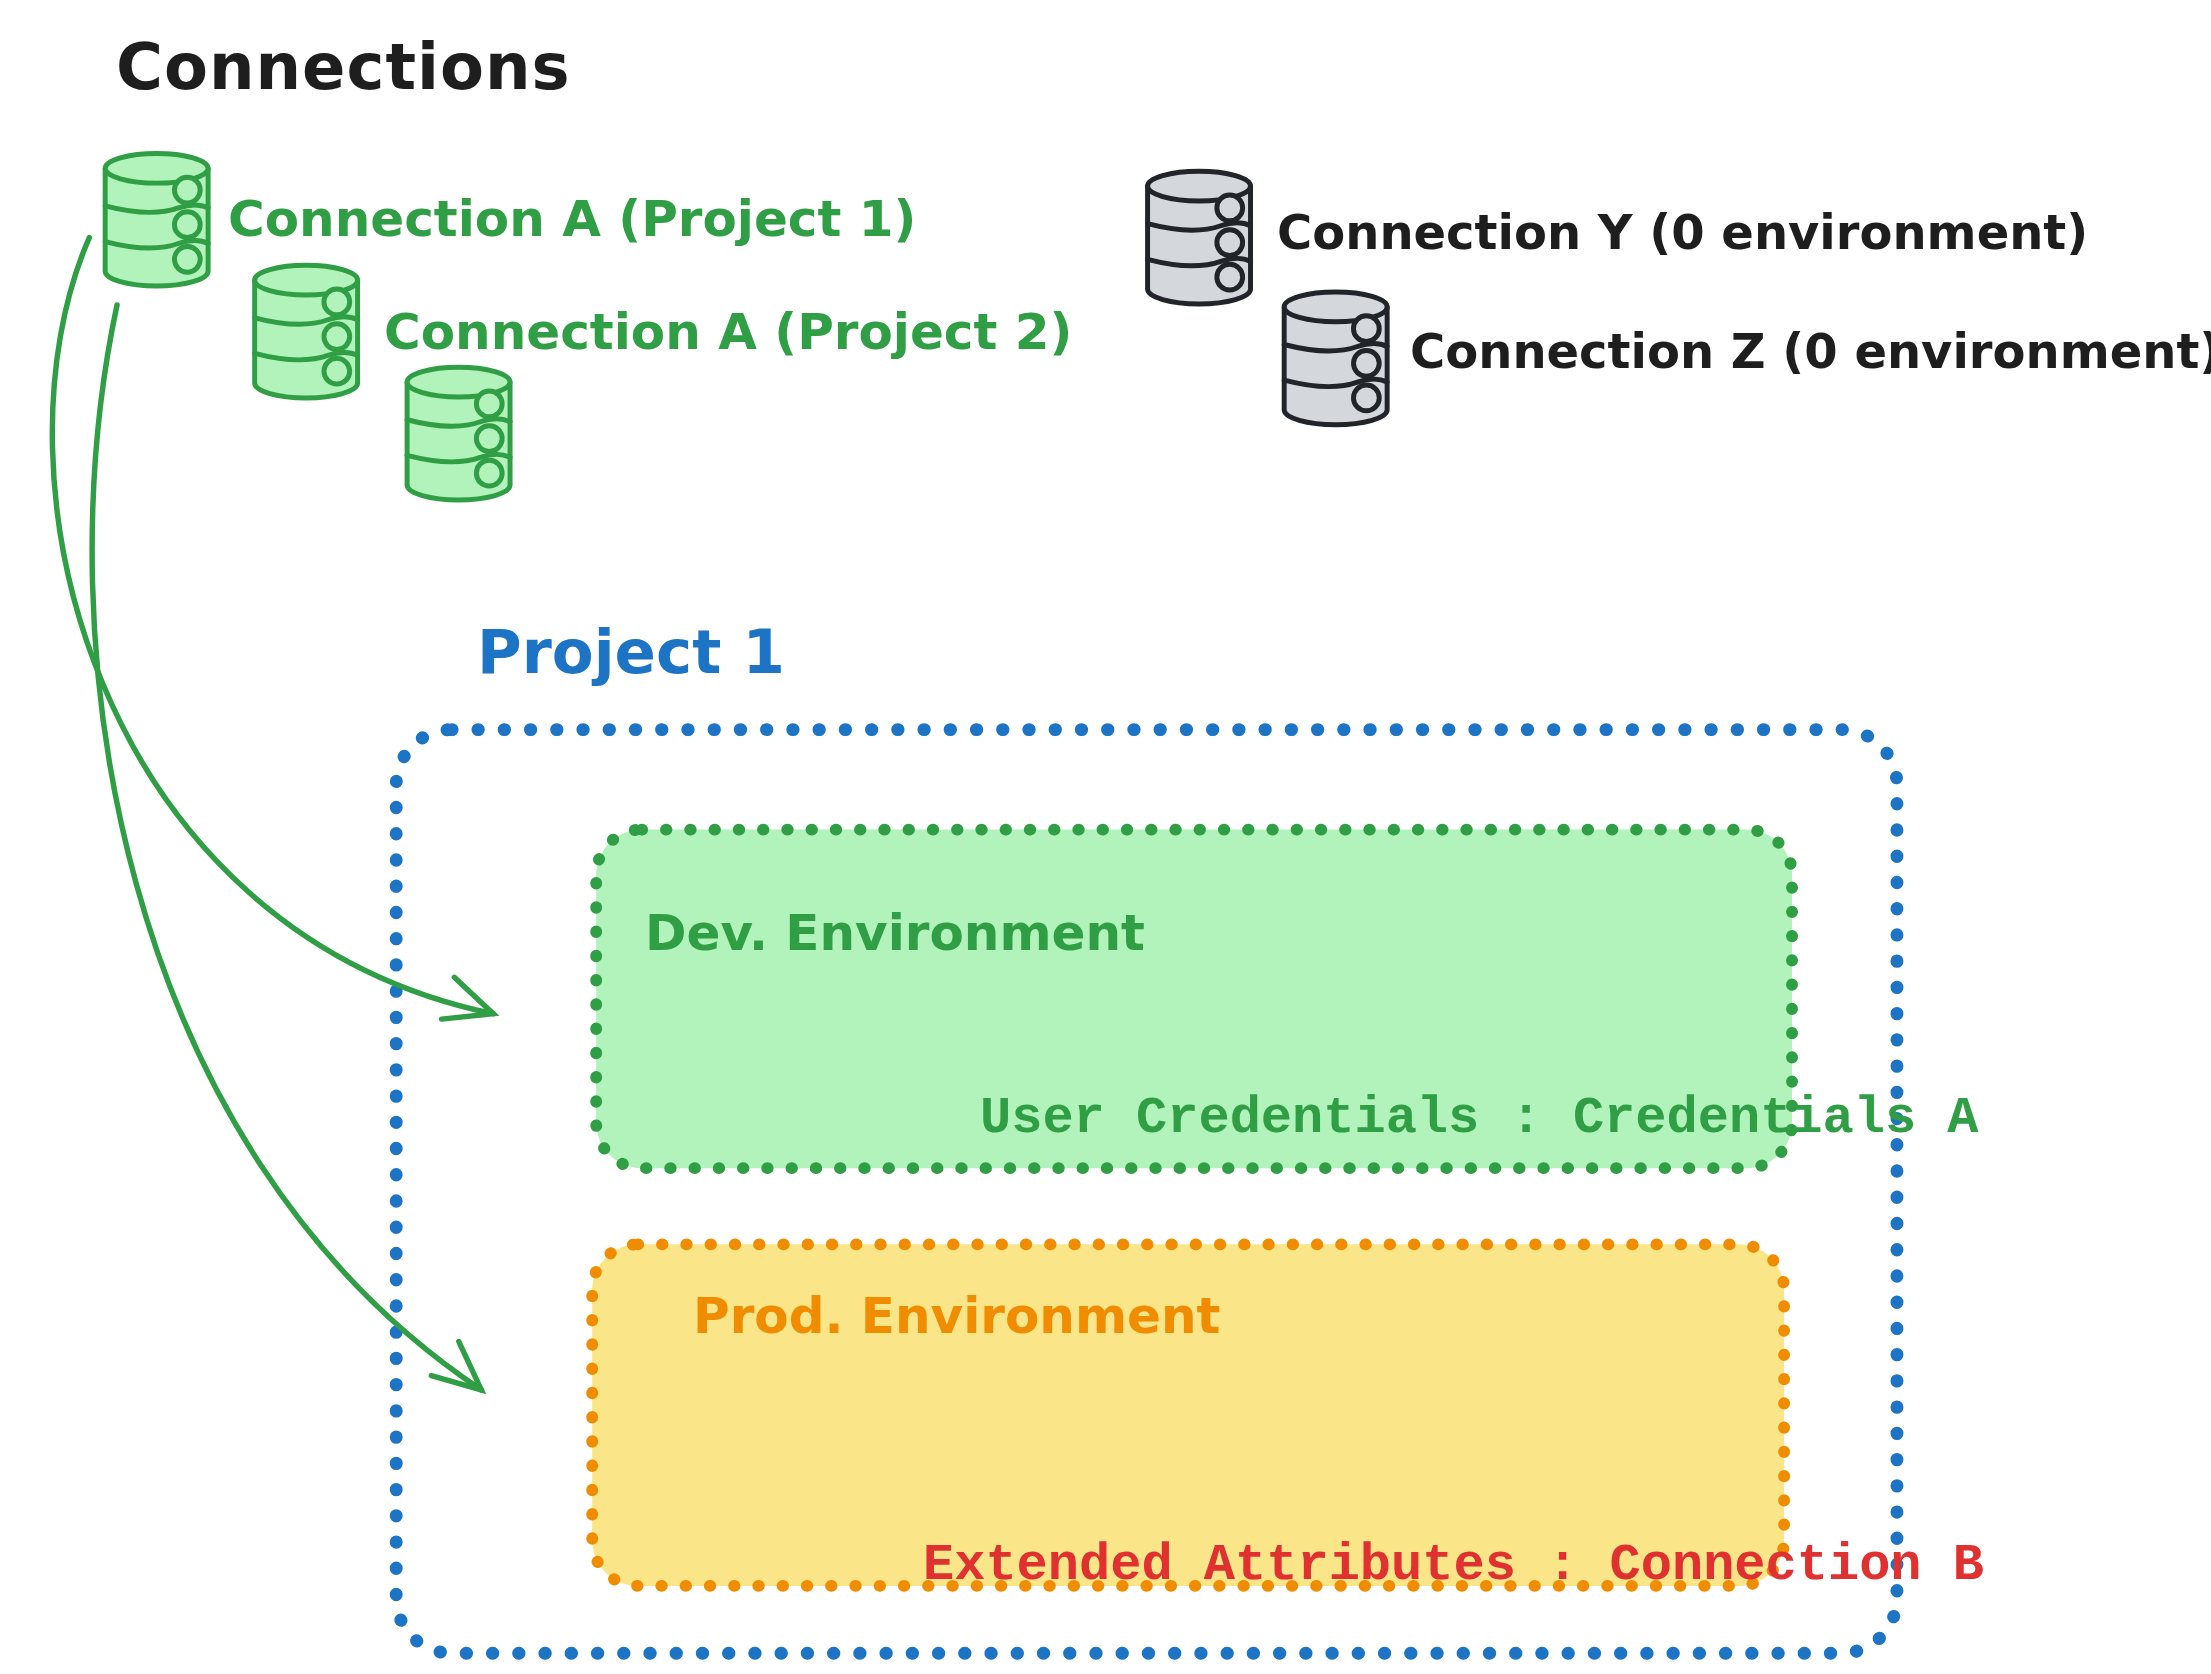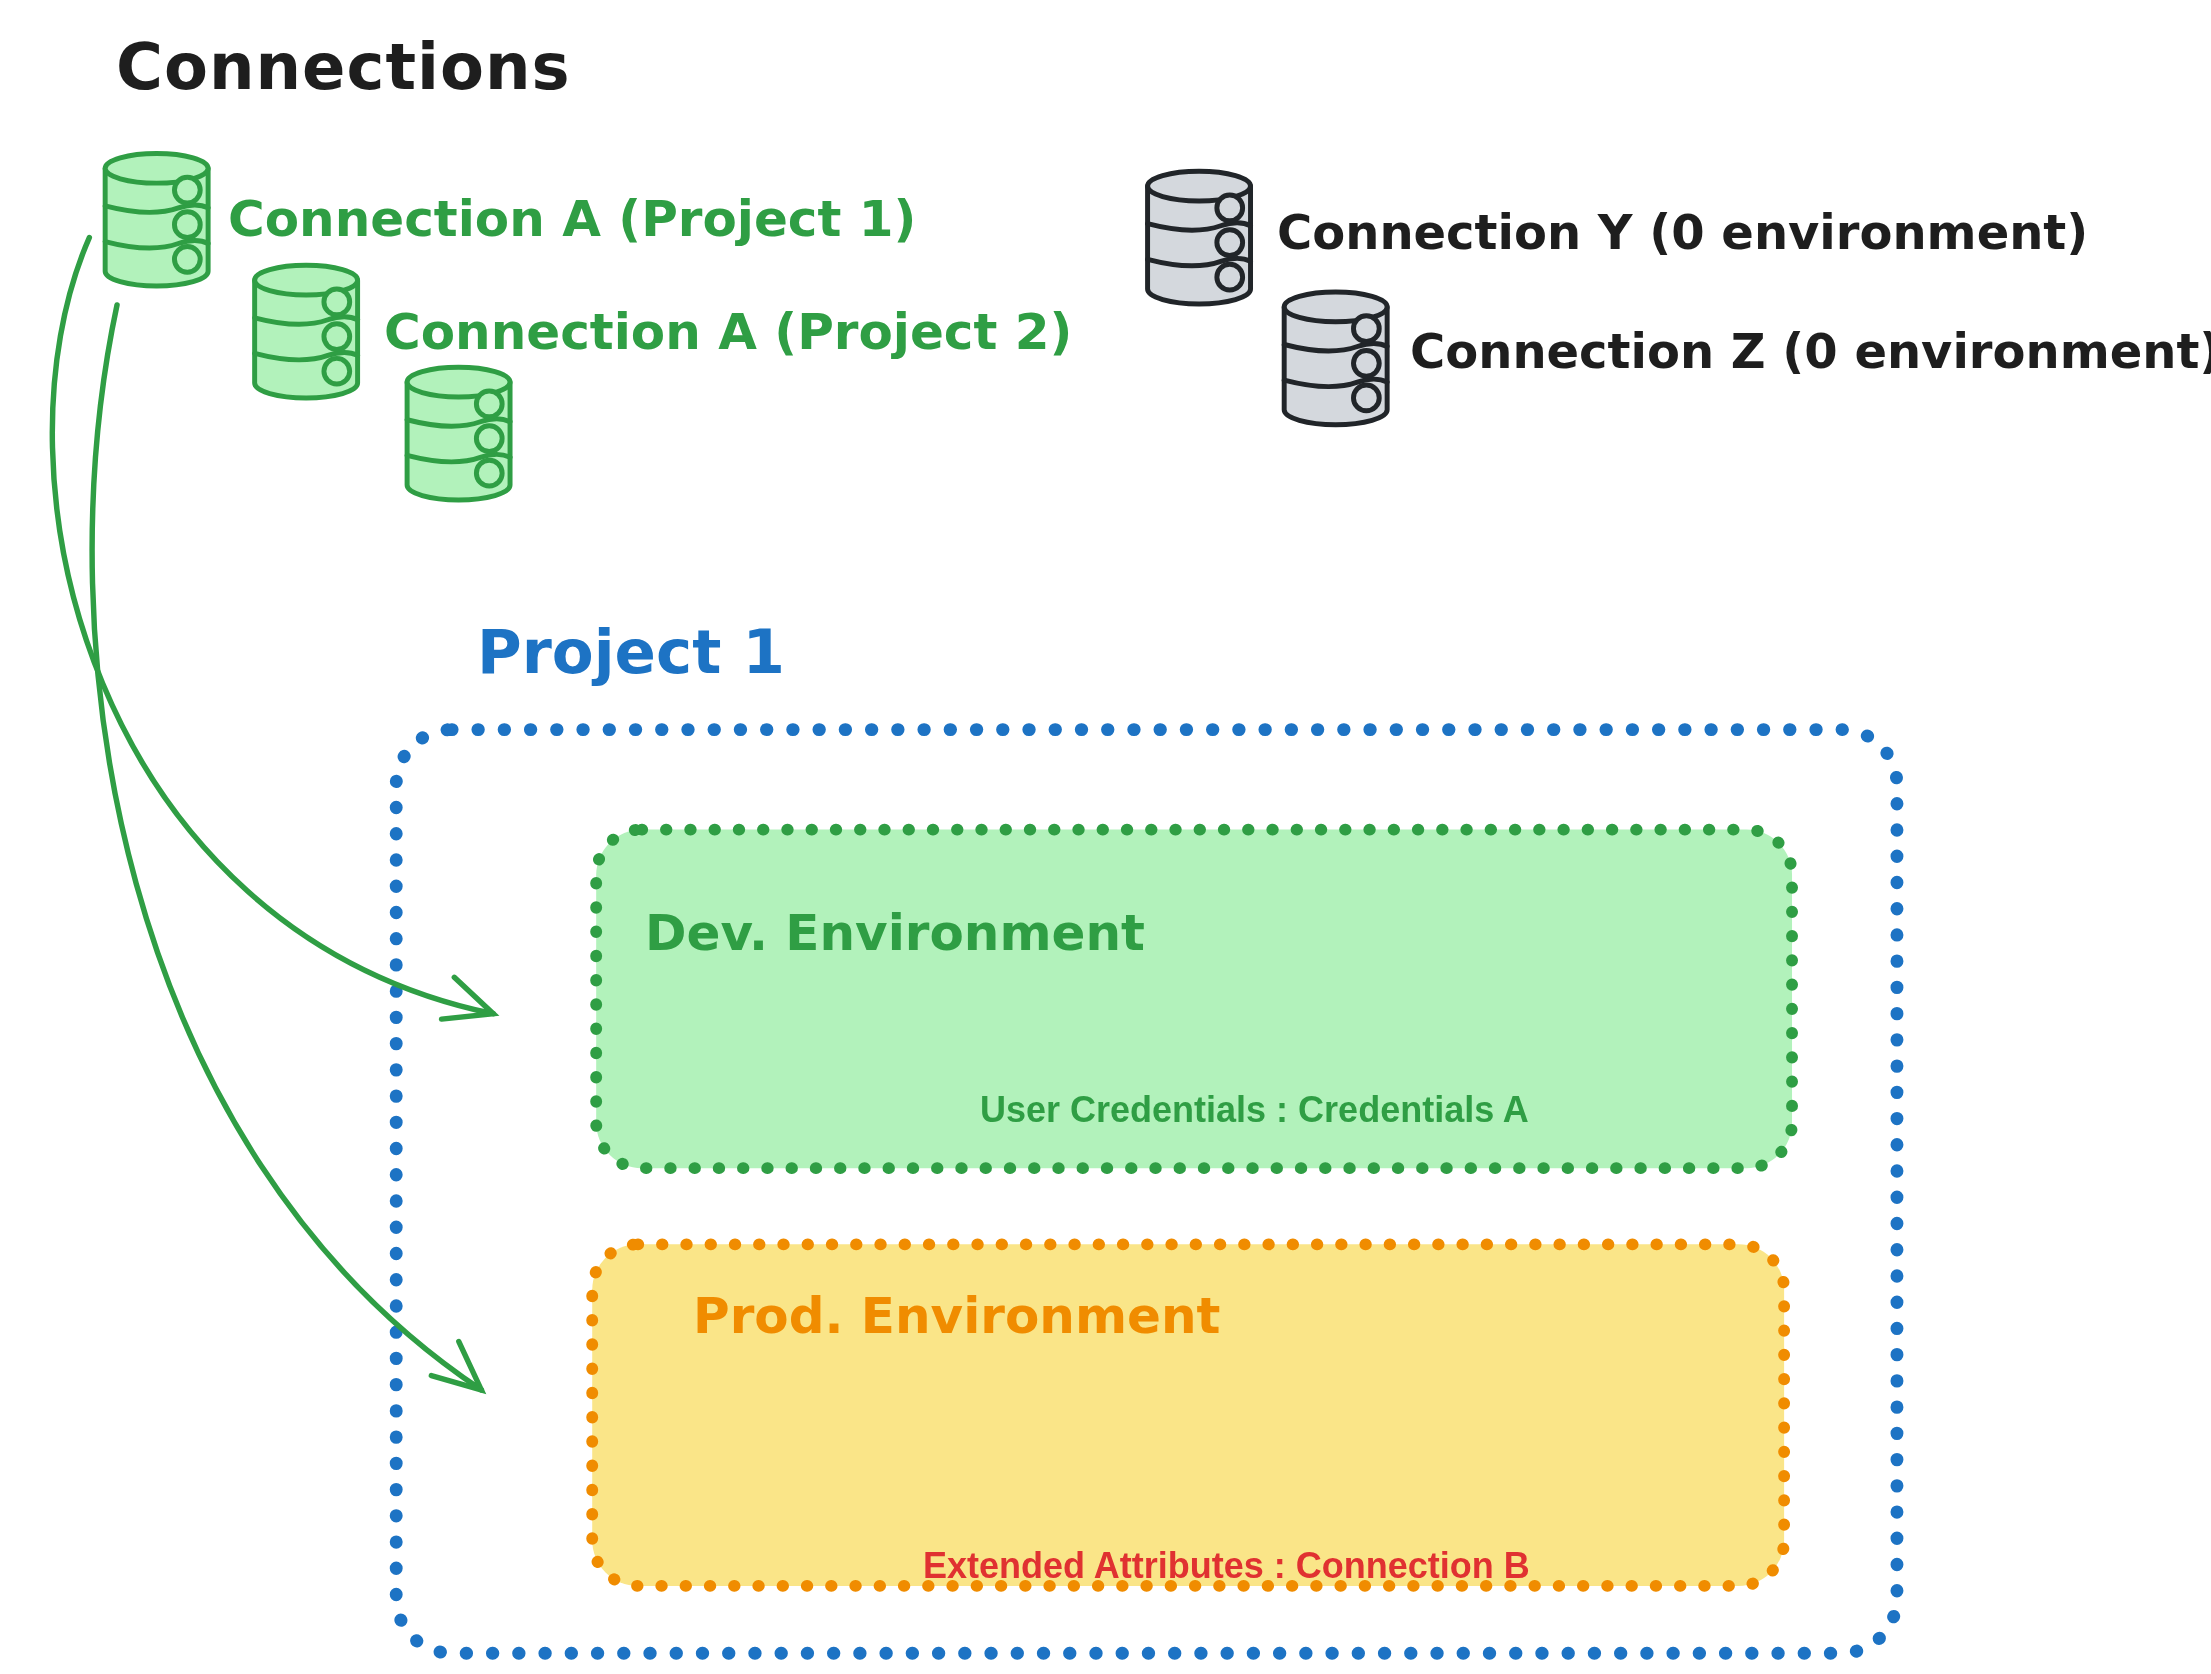--- a/index.html
+++ b/index.html
@@ -30,21 +30,21 @@
   .lbl.ink       { color: var(--ink); font-size: 48px; }
   .lbl-a1 { left: 228px;  top: 190px; }
   .lbl-a2 { left: 384px;  top: 303px; }
   .lbl-a3 { left: 544px;  top: 400px; }
   .lbl-y  { left: 1277px; top: 204px; text-align: center; }
   .lbl-z  { left: 1410px; top: 323px; }
   .project-title { left: 477px; top: 616px; font-size: 61px; color: var(--blue); }
   .env-title     { font-size: 50px; }
   .dev-title     { left: 645px; top: 871px;  color: var(--green); margin-top: 33px; }
   .prod-title    { left: 693px; top: 1287px; color: var(--orange); }
-  .mono { font-family: Liberation Sans, sans-serif; font-weight: 700; font-size: 36px; white-space: pre; }
+  .mono { font-family: Liberation Mono, monospace; font-weight: 700; font-size: 52px; white-space: pre; }
   .dev-mapping   { left: 980px; top: 1089px; color: var(--green); }
   .prod-mappings { left: 923px; top: 1441px; color: var(--red); line-height: 50px; }
 </style>
 </head>
 <body>
 
 <div id="canvas">
 
   <svg id="scene" width="2212" height="1674" viewBox="0 0 2234 1691">
     <defs>

